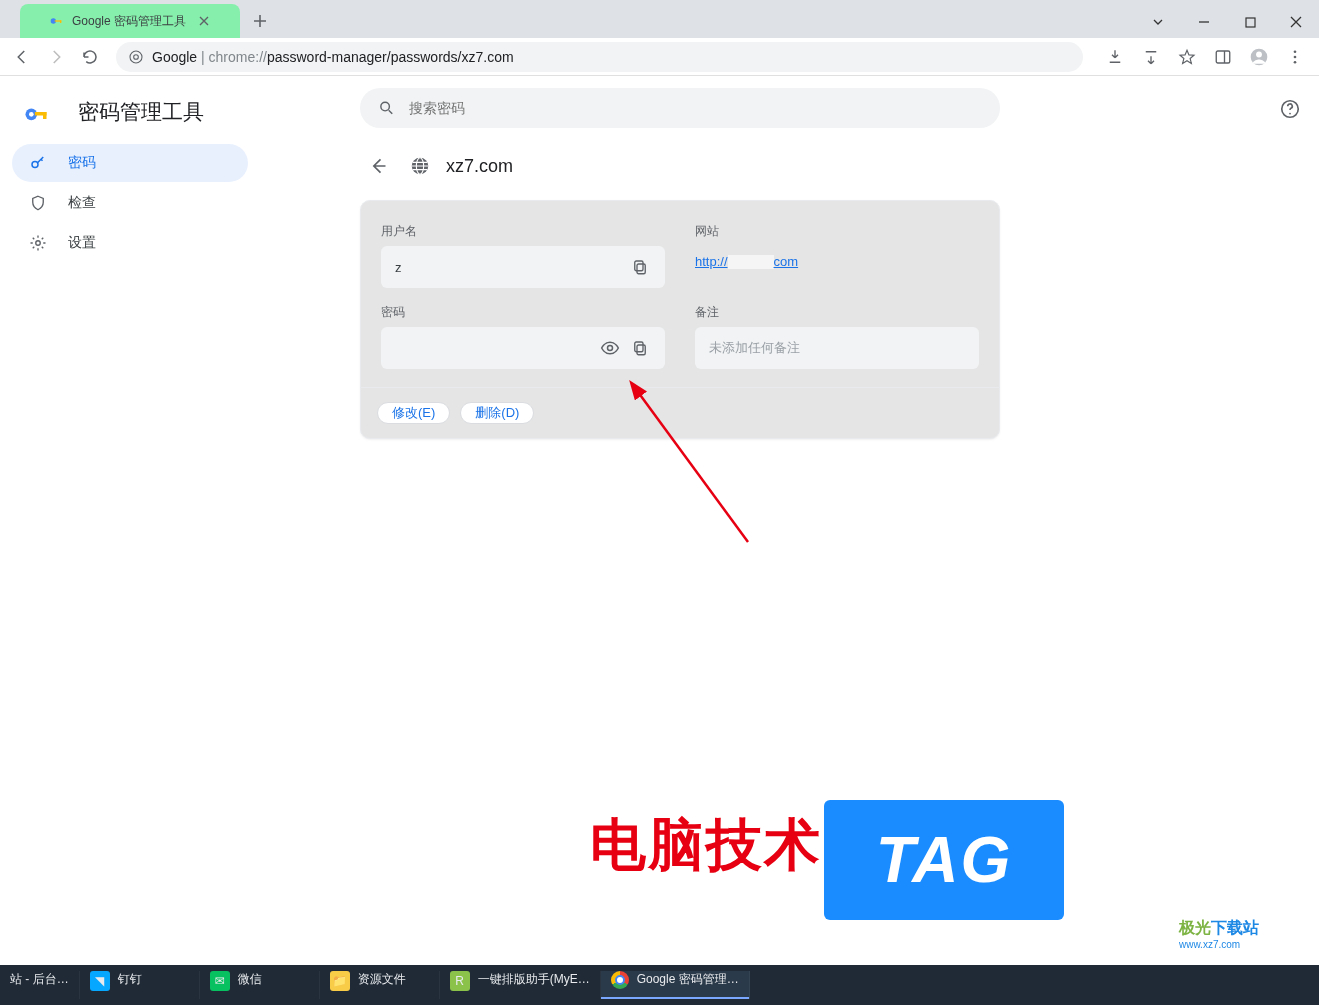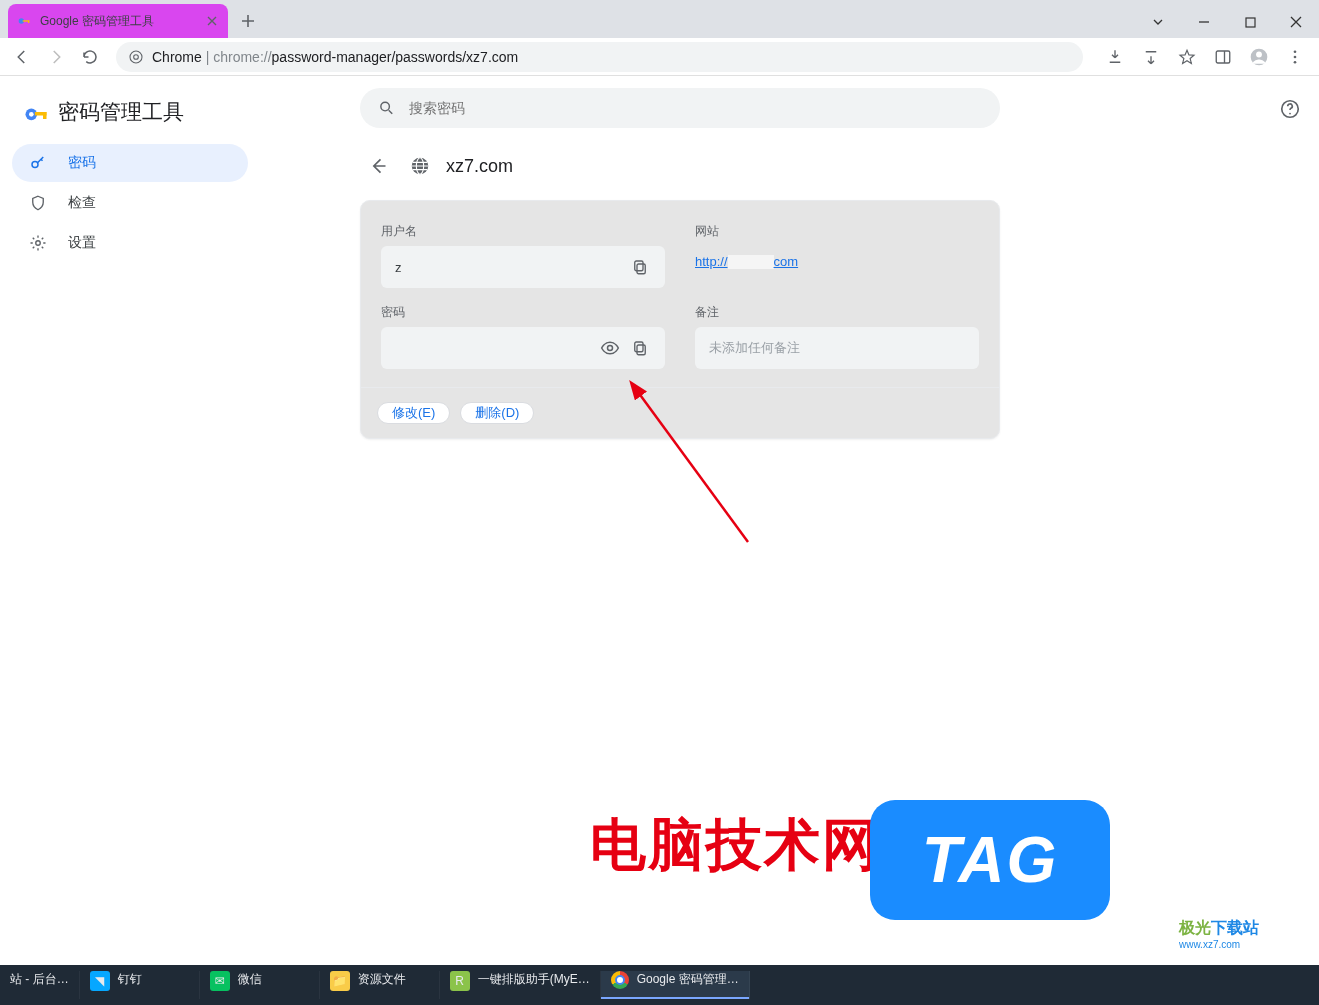--- a/index.html
+++ b/index.html
@@ -1,20 +1,20 @@
 <!DOCTYPE html>
 <html><head>
 <meta charset="utf-8">
 <style>
 * { box-sizing: border-box; margin: 0; padding: 0; font-family: "Microsoft YaHei", Arial, sans-serif; }
 body { width: 1319px; height: 1005px; overflow: hidden; background: #fff; position: relative; }
 
 
 .titlebar { height: 38px; background: #dee1e6; display: flex; align-items: flex-end; }
-.tab { background: #d946ef; height: 34px; margin-left: 8px; width: 220px; border-radius: 8px 8px 0 0; display: flex; align-items: center; padding: 0 8px; font-size: 12px; color: #3c4043; gap: 8px; }
+.tab { background: #86efac; height: 34px; margin-left: 20px; width: 220px; border-radius: 8px 8px 0 0; display: flex; align-items: center; padding: 0 28px; font-size: 12px; color: #3c4043; gap: 8px; }
 .tab-favicon { width: 16px; height: 16px; display:flex; align-items:center; justify-content:center; }
 .tab-title { flex: 1; white-space: nowrap; overflow: hidden; text-overflow: ellipsis; }
 .tab-close { width:16px; height:16px; display:flex; align-items:center; justify-content:center; color:#5f6368; }
 .newtab { width:28px; height:28px; margin:0 4px 3px 6px; display:flex; align-items:center; justify-content:center; color:#5f6368; border-radius:50%; }
 .win-controls { margin-left:auto; display:flex; }
 .win-btn { width:46px; height:32px; display:flex; align-items:center; justify-content:center; font-size:13px; color:#333; }
 
 
 .addrbar { height: 38px; background:#fff; border-bottom:1px solid #e0e0e0; display:flex; align-items:center; padding:0 8px; gap:6px; }
 .nav-btn { width:28px; height:28px; display:flex; align-items:center; justify-content:center; color:#5f6368; border-radius:50%; }
@@ -23,21 +23,21 @@
 .omni-url { color:#202124; }
 .omni-url .dim { color:#80868b; }
 .addr-icons { display:flex; gap:4px; margin-left:4px; }
 .addr-icon { width:32px; height:32px; display:flex; align-items:center; justify-content:center; color:#5f6368; border-radius:50%; }
 
 
 .content { display:flex; height: calc(100% - 38px - 38px - 40px); background:#fff; }
 
 
 .sidebar { width: 260px; padding: 14px 12px; }
-.app-title { display:flex; align-items:center; gap:8px; padding:8px 12px 18px 10px; }
+.app-title { display:flex; align-items:center; gap:28px; padding:8px 12px 18px 10px; }
 .app-title-text { font-size:21px; color:#202124; font-weight:400; }
 .key-logo { width:28px; }
 .side-item { display:flex; align-items:center; gap:20px; padding:10px 16px; border-radius:22px; font-size:14px; color:#3c4043; cursor:pointer; margin-bottom:2px; }
 .side-item.active { background:#e8f0fe; color:#1a73e8; }
 .side-item .sicon { width:20px; display:flex; justify-content:center; }
 
 
 .main { flex:1; padding: 12px 12px 0 100px; max-width: 980px; }
 .searchbox { width:640px; height:40px; background:#f1f3f4; border-radius:22px; display:flex; align-items:center; padding:0 18px; gap:14px; color:#5f6368; font-size:14px; }
 .page-header { display:flex; align-items:center; gap:14px; margin:22px 0 18px 2px; }
@@ -58,21 +58,21 @@
 .card-footer { border-top:1px solid #e8eaed; padding:14px 16px; display:flex; gap:10px; }
 .btn-outline { border:1px solid #dadce0; background:#fff; color:#1a73e8; padding:1px 14px; border-radius:11px; font-size:13px; cursor:pointer; }
 
 
 .arrow-svg { position:absolute; left:598px; top:362px; pointer-events:none; }
 
 
 .wm1 { position:absolute; left:590px; top:808px; text-align:left; }
 .wm1 .l1 { color:#e60012; font-size:56px; font-weight:700; letter-spacing:2px; }
 .wm1 .l2 { color:#e60012; font-size:24px; letter-spacing:1px; margin-top:4px; }
-.wm2 { position:absolute; left:870px; top:800px; width:240px; height:120px; background:#1a8cff; border-radius:25px; display:flex; align-items:center; justify-content:center; color:#fff; font-size:64px; font-weight:700; font-style:italic; letter-spacing:2px; }
+.wm2 { position:absolute; left:824px; top:800px; width:240px; height:120px; background:#1a8cff; border-radius:6px; display:flex; align-items:center; justify-content:center; color:#fff; font-size:64px; font-weight:700; font-style:italic; letter-spacing:2px; }
 .wm3 { position:absolute; right:0; top:918px; width:140px; height:42px; }
 .wm3 .a { font-size:16px; font-weight:700; }
 .wm3 .a .g1{color:#7cb342} .wm3 .a .g2{color:#1e88e5}
 .wm3 .b { font-size:10px; color:#1e88e5; }
 
 
 .taskbar { position:absolute; left:0; right:0; bottom:0; height:40px; background:#1f2a36; display:flex; align-items:center; color:#e8eaed; font-size:12px; }
 .tb-item { height:28px; display:flex; align-items:flex-start; padding:0 10px; gap:8px; border-right:1px solid rgba(255,255,255,.05); min-width:120px; }
 .tb-item.first { min-width:70px; }
 .tb-icon { width:20px; height:20px; border-radius:3px; display:flex; align-items:center; justify-content:center; font-size:12px; }
@@ -147,21 +147,21 @@
       <svg width="18" height="18" viewBox="0 0 24 24">
         <path d="M4 12a8 8 0 1 1 3 6.2M4 12V6m0 6h6" fill="none" stroke="#5f6368" stroke-width="2"></path>
       </svg>
     </div>
   <div class="omnibox">
     <svg width="16" height="16" viewBox="0 0 24 24">
         <circle cx="12" cy="12" r="9" fill="none" stroke="#5f6368" stroke-width="1.6"></circle>
         <circle cx="12" cy="12" r="3.5" fill="none" stroke="#5f6368" stroke-width="1.6"></circle>
       </svg>
     <span class="omni-url">
-      <span>Chrome</span>
+      <span>Google</span>
       <span class="dim"> | </span>
       <span class="dim">chrome://</span><span>password-manager/passwords/xz7.com</span>
     </span>
   </div>
   <div class="addr-icons">
     <div class="addr-icon">
         <svg width="18" height="18" viewBox="0 0 24 24">
           <path d="M12 3v10m0 0l-4-4m4 4l4-4M5 19h14" fill="none" stroke="#5f6368" stroke-width="1.8"></path>
         </svg>
       </div>

